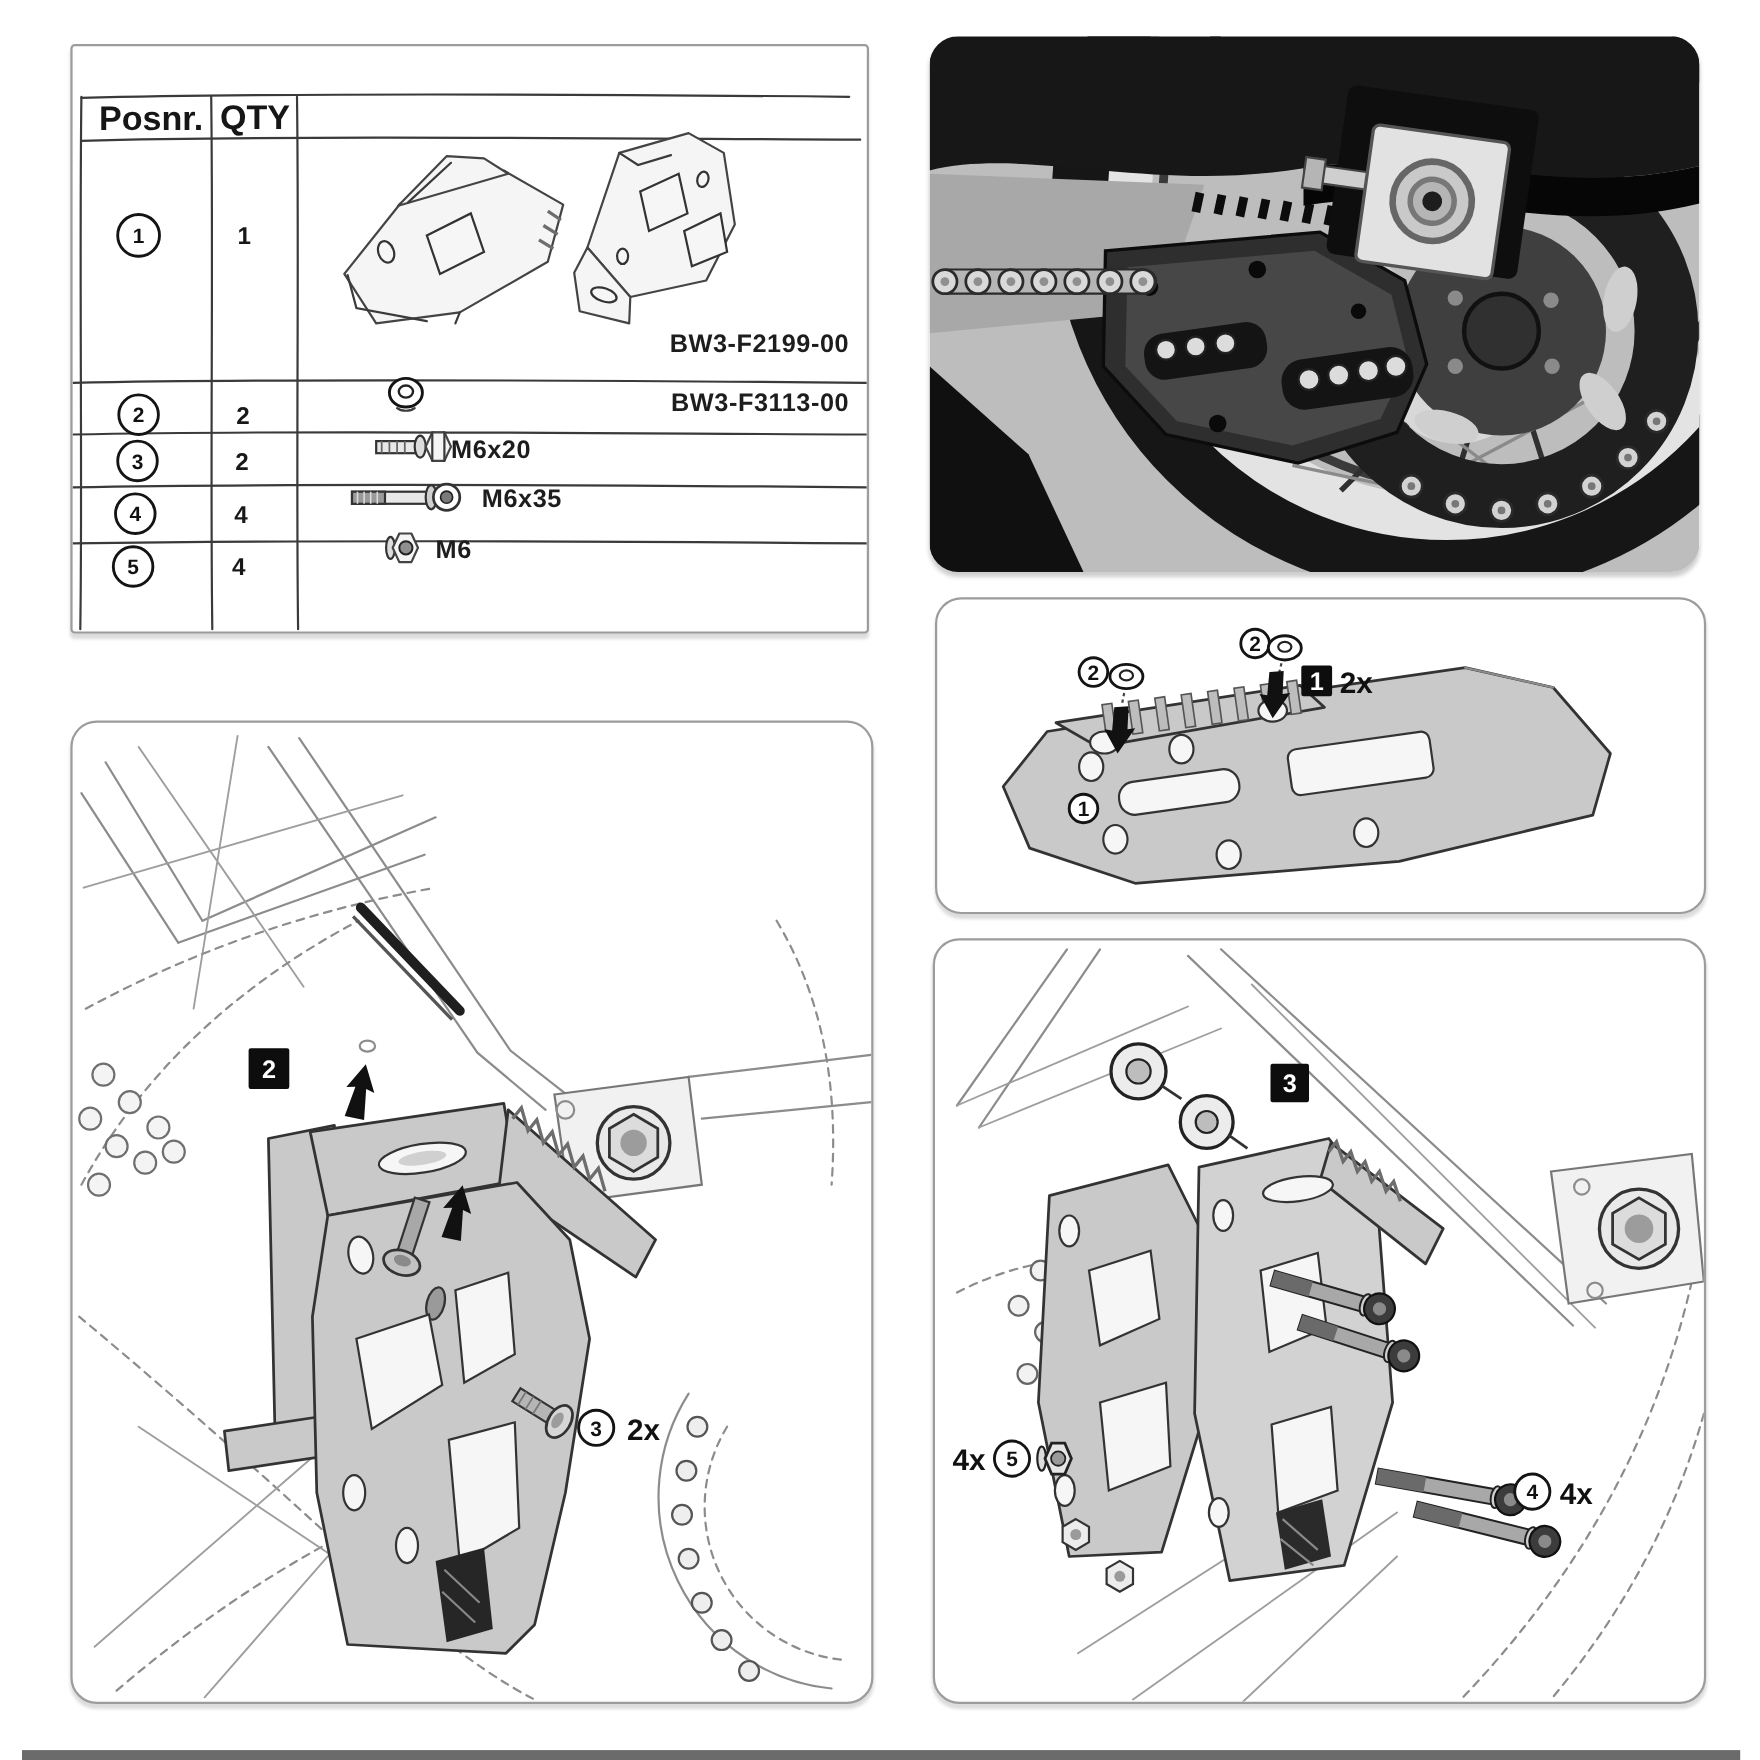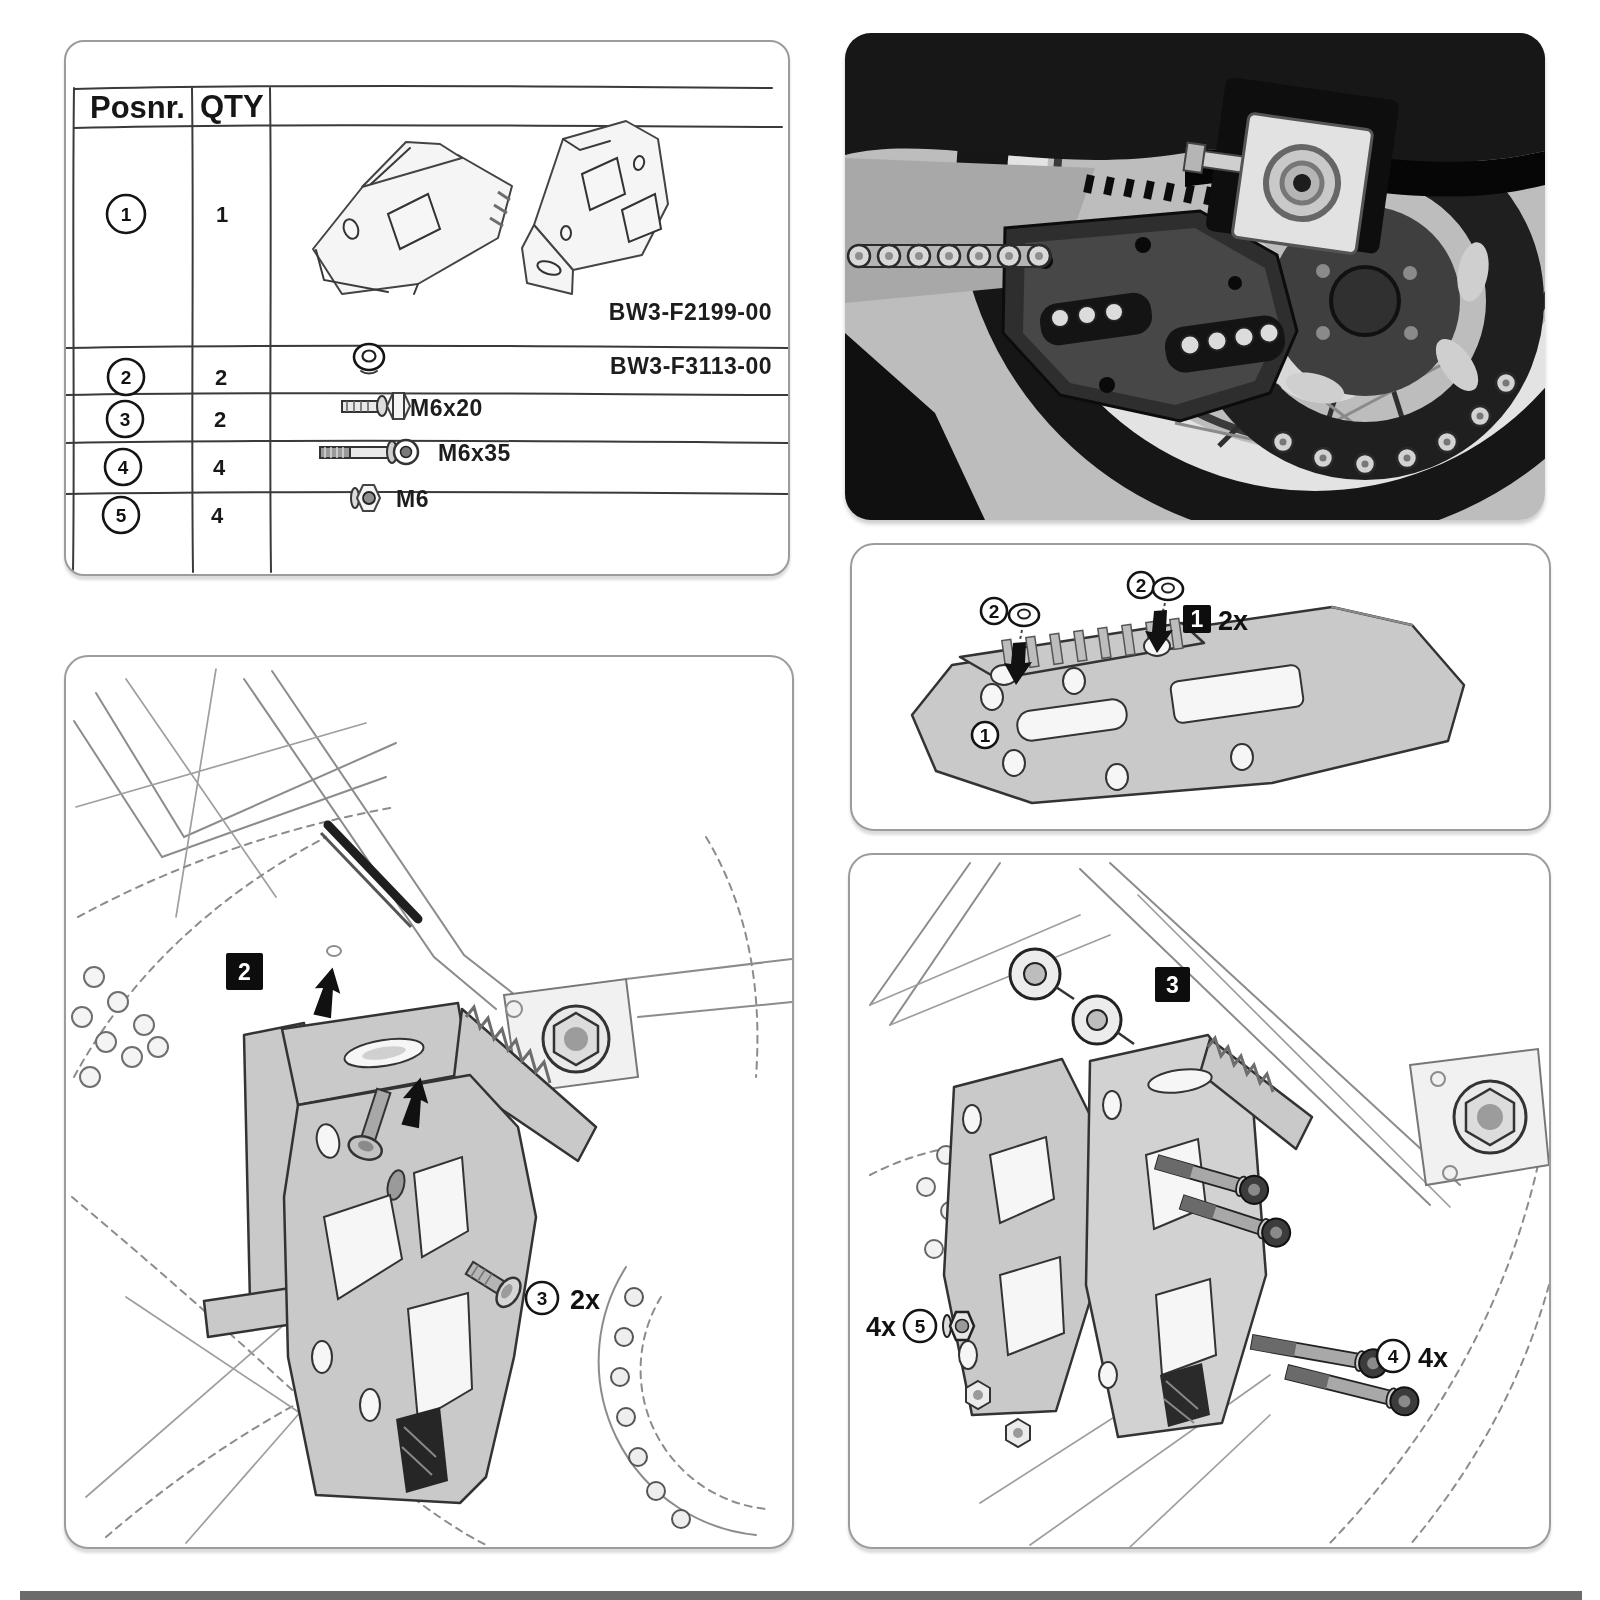--- a/index.html
+++ b/index.html
@@ -1,18 +1,18 @@
 <!DOCTYPE html>
 <html><head>
 <meta charset="utf-8">
 <style>
   html,body{margin:0;padding:0;background:#ffffff;}
   .page{position:relative;width:1600px;height:1600px;background:#ffffff;overflow:hidden;
         font-family:"Liberation Sans", sans-serif;}
-  .panel{position:absolute;background:#ffffff;border:2px solid #9c9c9c;border-radius:20px;
+  .panel{position:absolute;background:#ffffff;border:2px solid #9c9c9c;border-radius:4px;
          box-shadow:0 4px 3px rgba(0,0,0,0.14);overflow:hidden;}
   #panel-table {left:64px;  top:40px;  width:722px; height:532px;}
   #panel-photo {left:845px; top:33px;  width:700px; height:487px; border:none; border-radius:26px;
                 box-shadow:0 4px 4px rgba(0,0,0,0.2);}
   #panel-step1 {left:850px; top:543px; width:697px; height:284px; border-radius:24px;}
   #panel-step2 {left:64px;  top:655px; width:726px; height:890px; border-radius:24px;}
   #panel-step3 {left:848px; top:853px; width:699px; height:692px; border-radius:24px;}
   .panel svg{display:block;width:100%;height:100%;}
   .footer-bar{position:absolute;left:20px;top:1591px;width:1562px;height:9px;background:#6b6b6b;}
 

